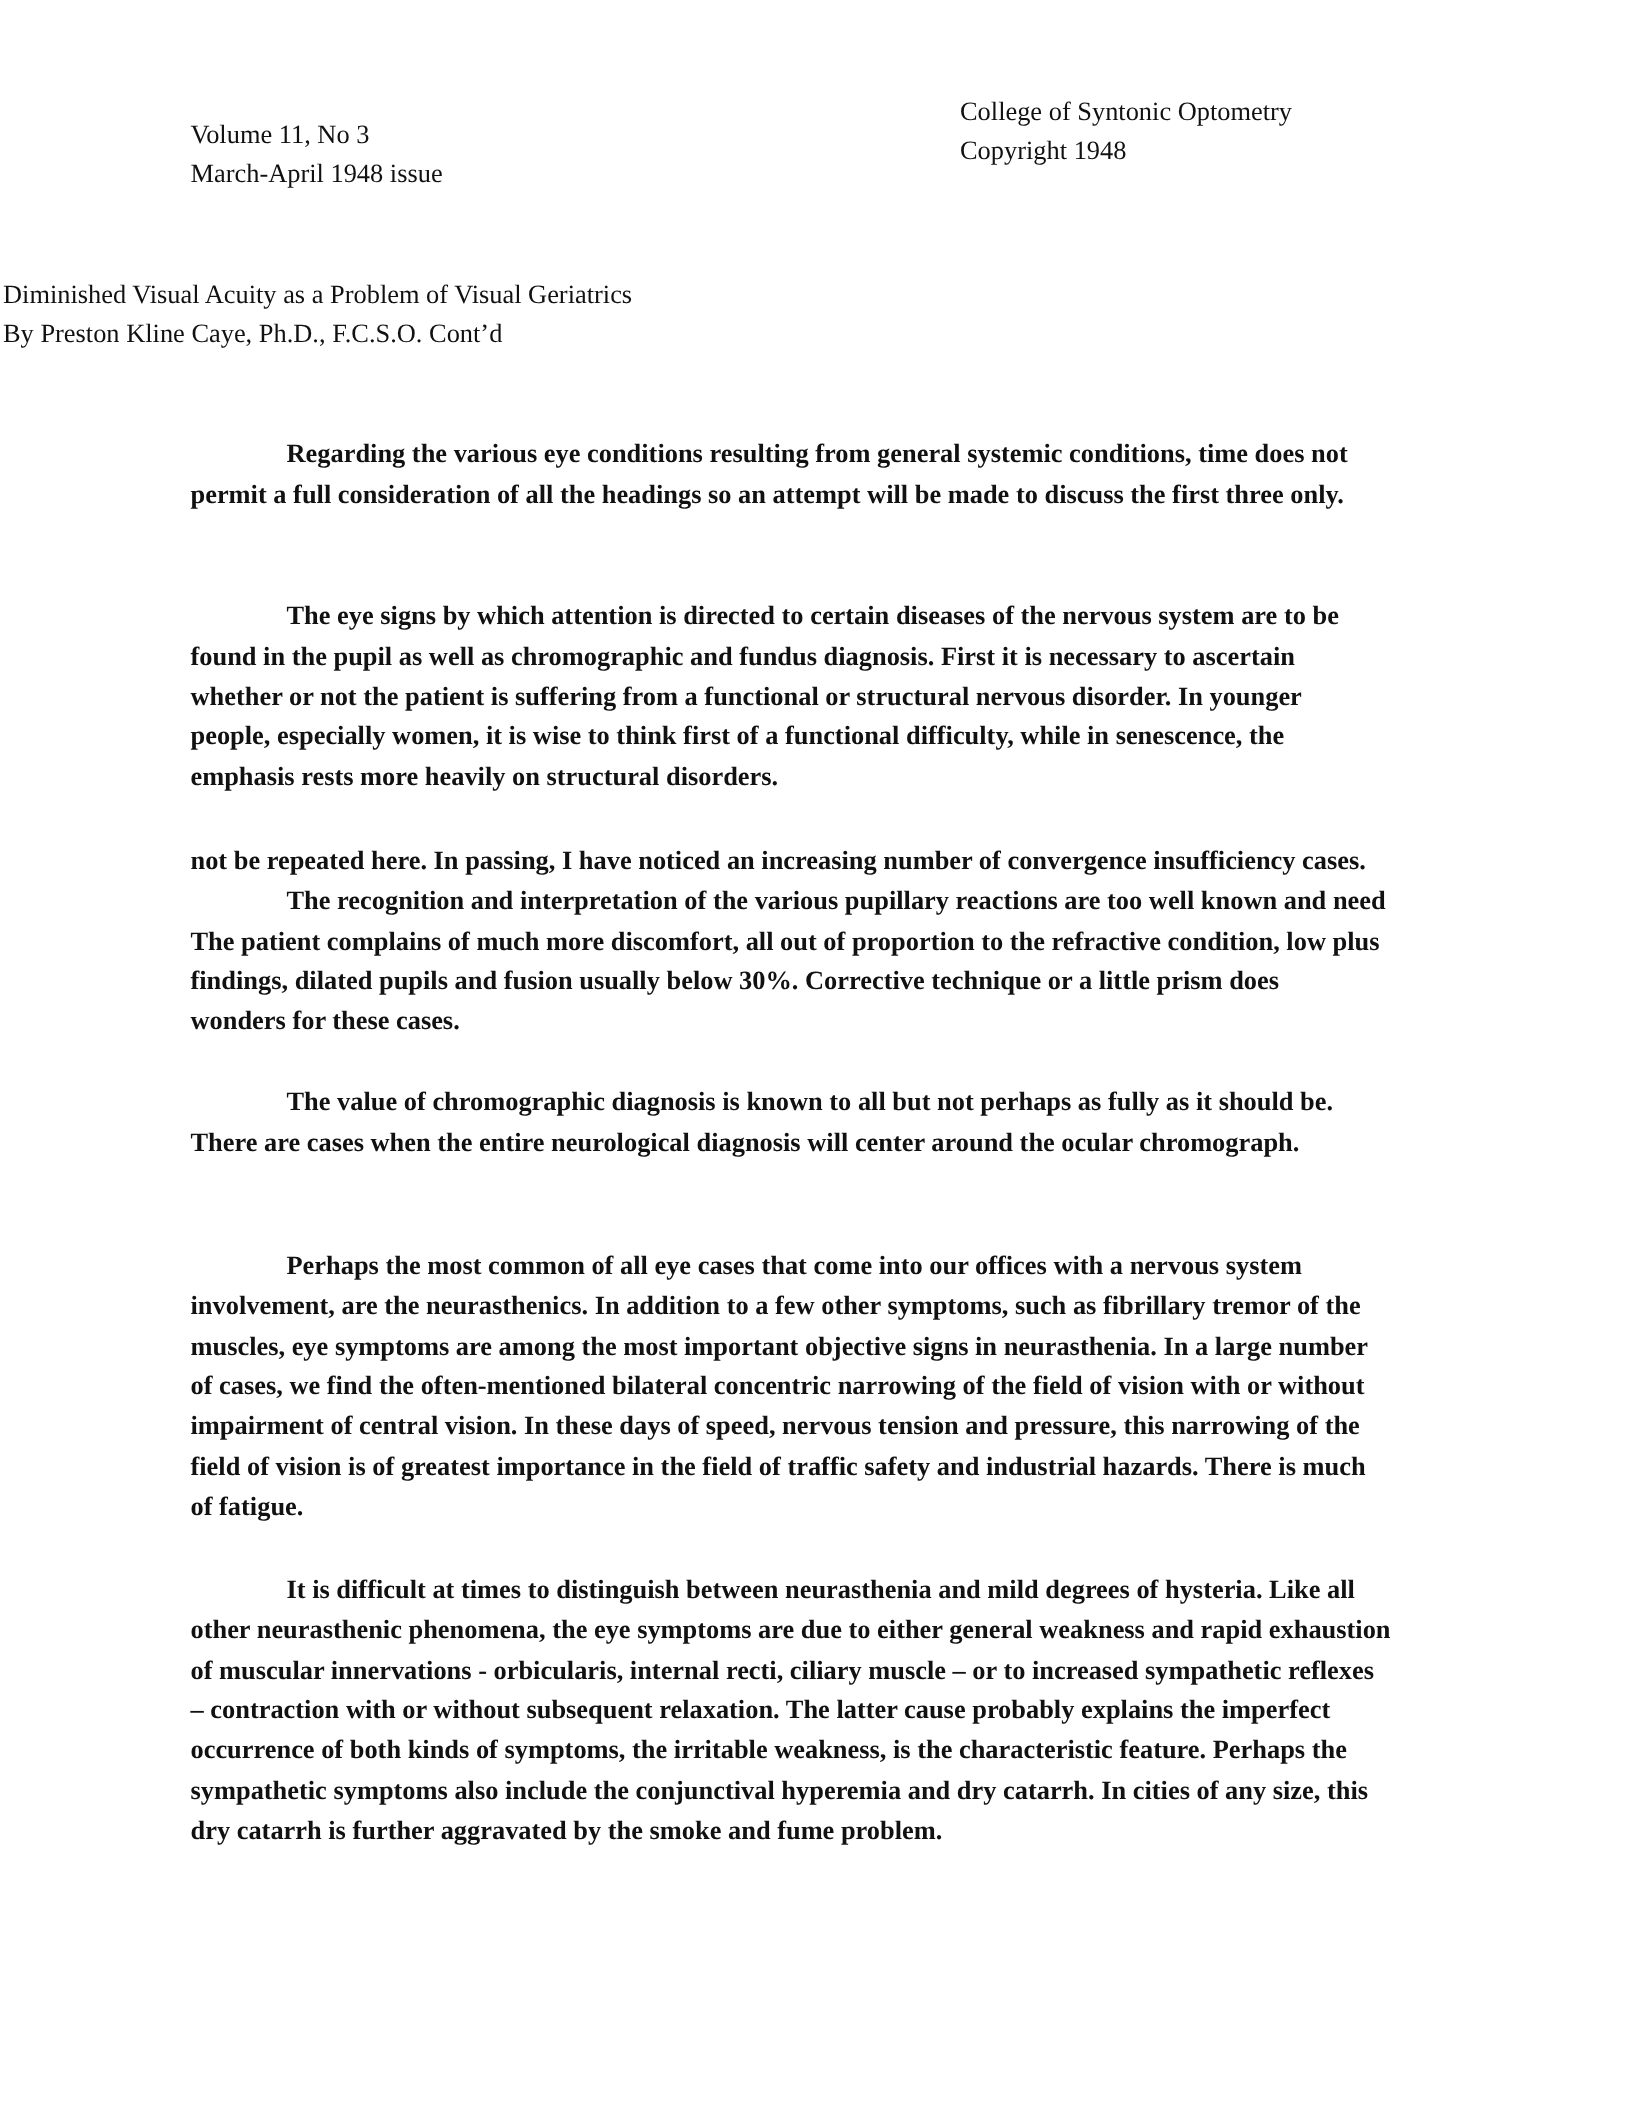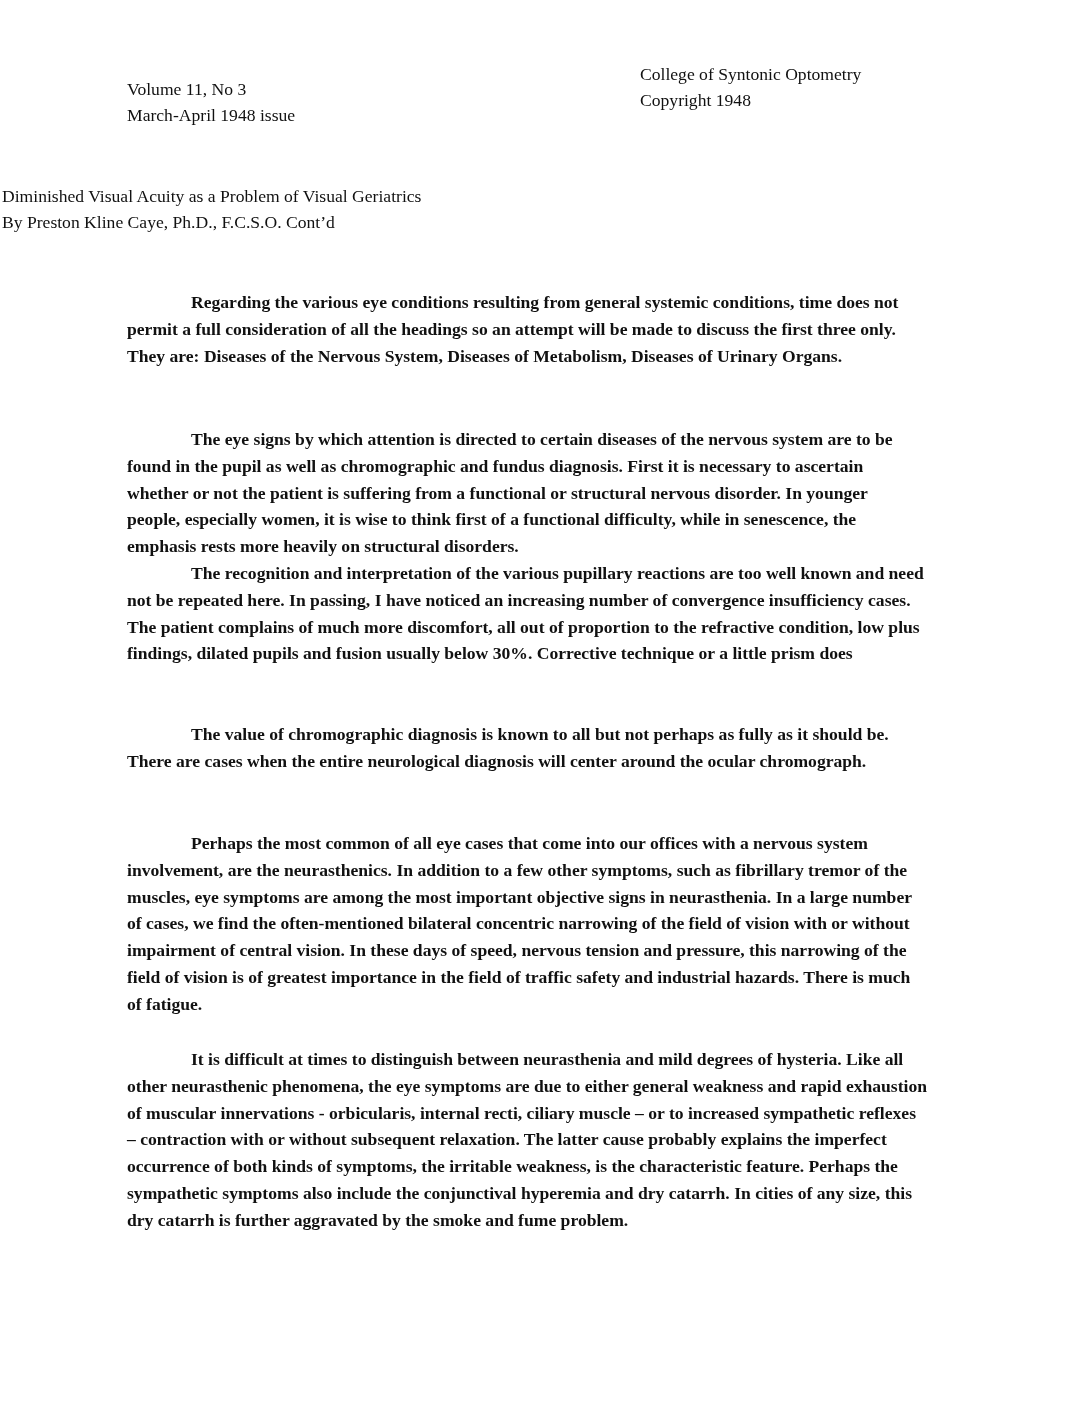--- a/index.html
+++ b/index.html
@@ -66,36 +66,36 @@
   </div>
 
   <div class="title-block">
     <div>Diminished Visual Acuity as a Problem of Visual Geriatrics</div>
     <div>By Preston Kline Caye, Ph.D., F.C.S.O. Cont’d</div>
   </div>
 
   <div class="para" style="top:289px;">
     <span class="line indent">Regarding the various eye conditions resulting from general systemic conditions, time does not</span>
     <span class="line">permit a full consideration of all the headings so an attempt will be made to discuss the first three only.</span>
-    <span class="line">They are:  Diseases of the Nervous System, Diseases of Metabolism, Diseases of Urinary Organs.</span>
   </div>
 
-  <div class="para" style="top:397px;margin-top:29px;">
+  <div class="para" style="top:397px;">
     <span class="line indent">The eye signs by which attention is directed to certain diseases of the nervous system are to be</span>
     <span class="line">found in the pupil as well as chromographic and fundus diagnosis.  First it is necessary to ascertain</span>
     <span class="line">whether or not the patient is suffering from a functional or structural nervous disorder.  In younger</span>
     <span class="line">people, especially women, it is wise to think first of a functional difficulty, while in senescence, the</span>
     <span class="line">emphasis rests more heavily on structural disorders.</span>
   </div>
 
   <div class="para" style="top:560px;">
+    <span class="line">not be repeated here.  In passing, I have noticed an increasing number of convergence insufficiency cases.</span>
     <span class="line indent">The recognition and interpretation of the various pupillary reactions are too well known and need</span>
-    <span class="line">not be repeated here.  In passing, I have noticed an increasing number of convergence insufficiency cases.</span>
     <span class="line">The patient complains of much more discomfort, all out of proportion to the refractive condition, low plus</span>
     <span class="line">findings, dilated pupils and fusion usually below 30%.  Corrective technique or a little prism does</span>
+    <span class="line">wonders for these cases.</span>
   </div>
 
   <div class="para" style="top:721px;">
     <span class="line indent">The value of chromographic diagnosis is known to all but not perhaps as fully as it should be.</span>
     <span class="line">There are cases when the entire neurological diagnosis will center around the ocular chromograph.</span>
   </div>
 
   <div class="para" style="top:830px;">
     <span class="line indent">Perhaps the most common of all eye cases that come into our offices with a nervous system</span>
     <span class="line">involvement, are the neurasthenics.  In addition to a few other symptoms, such as fibrillary tremor of the</span>

